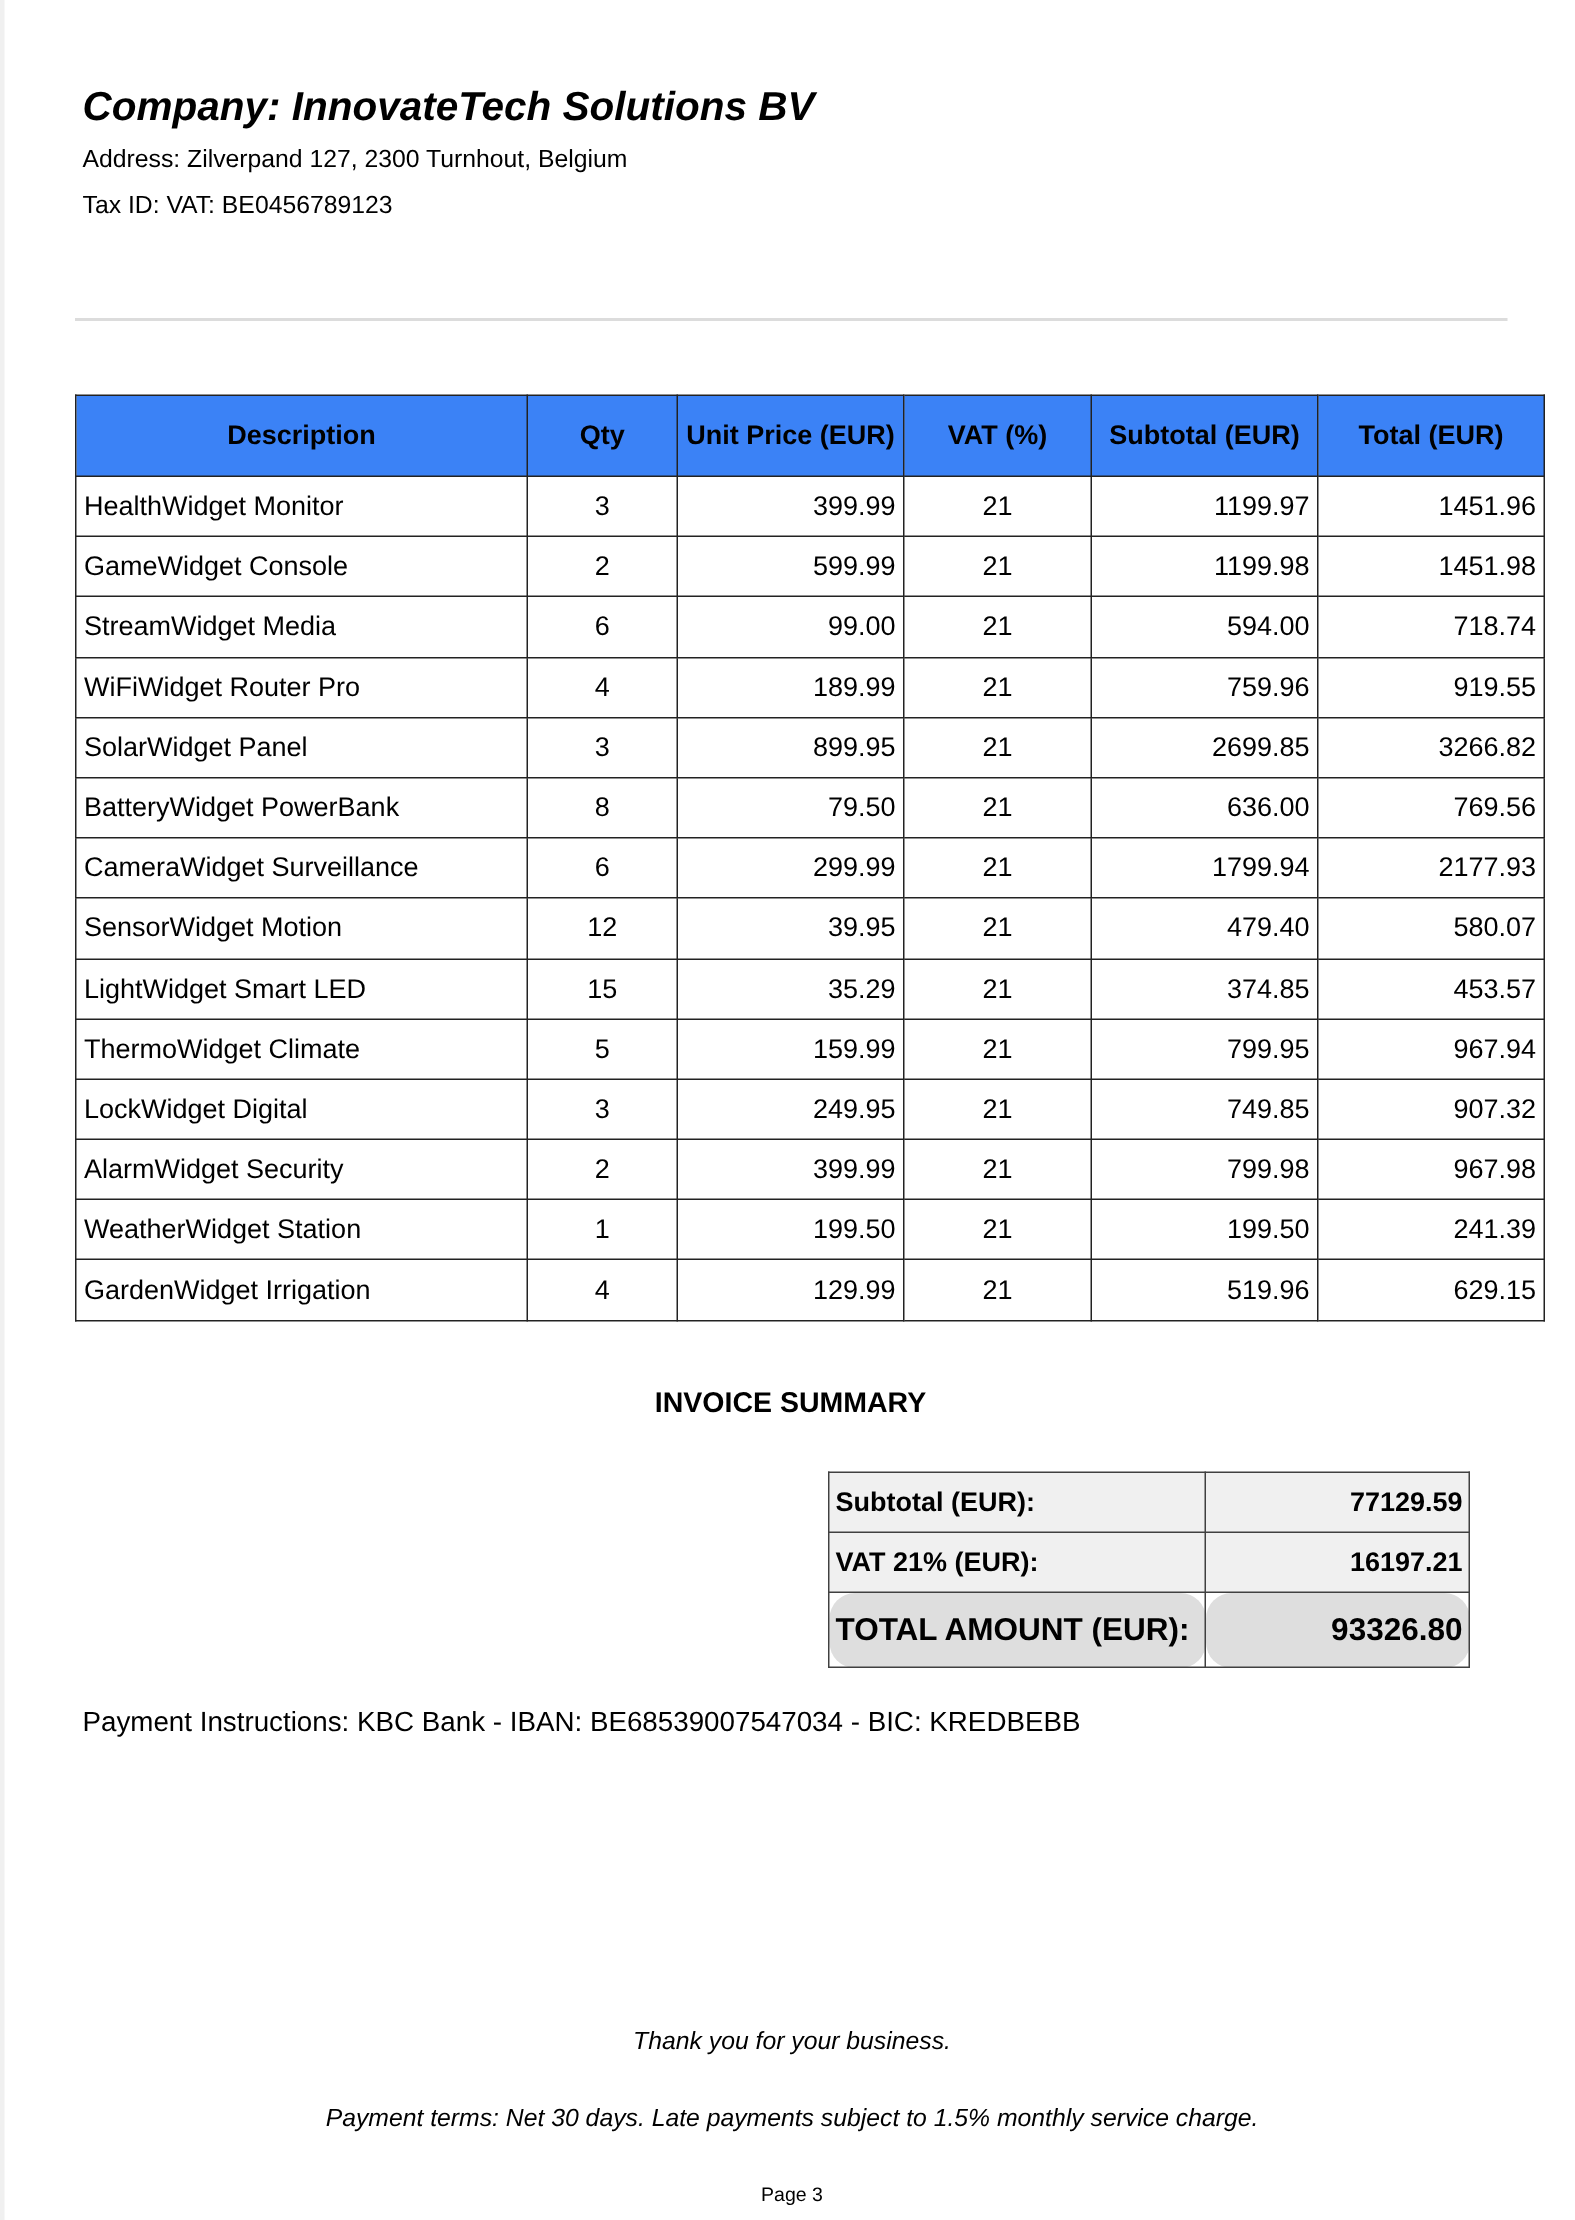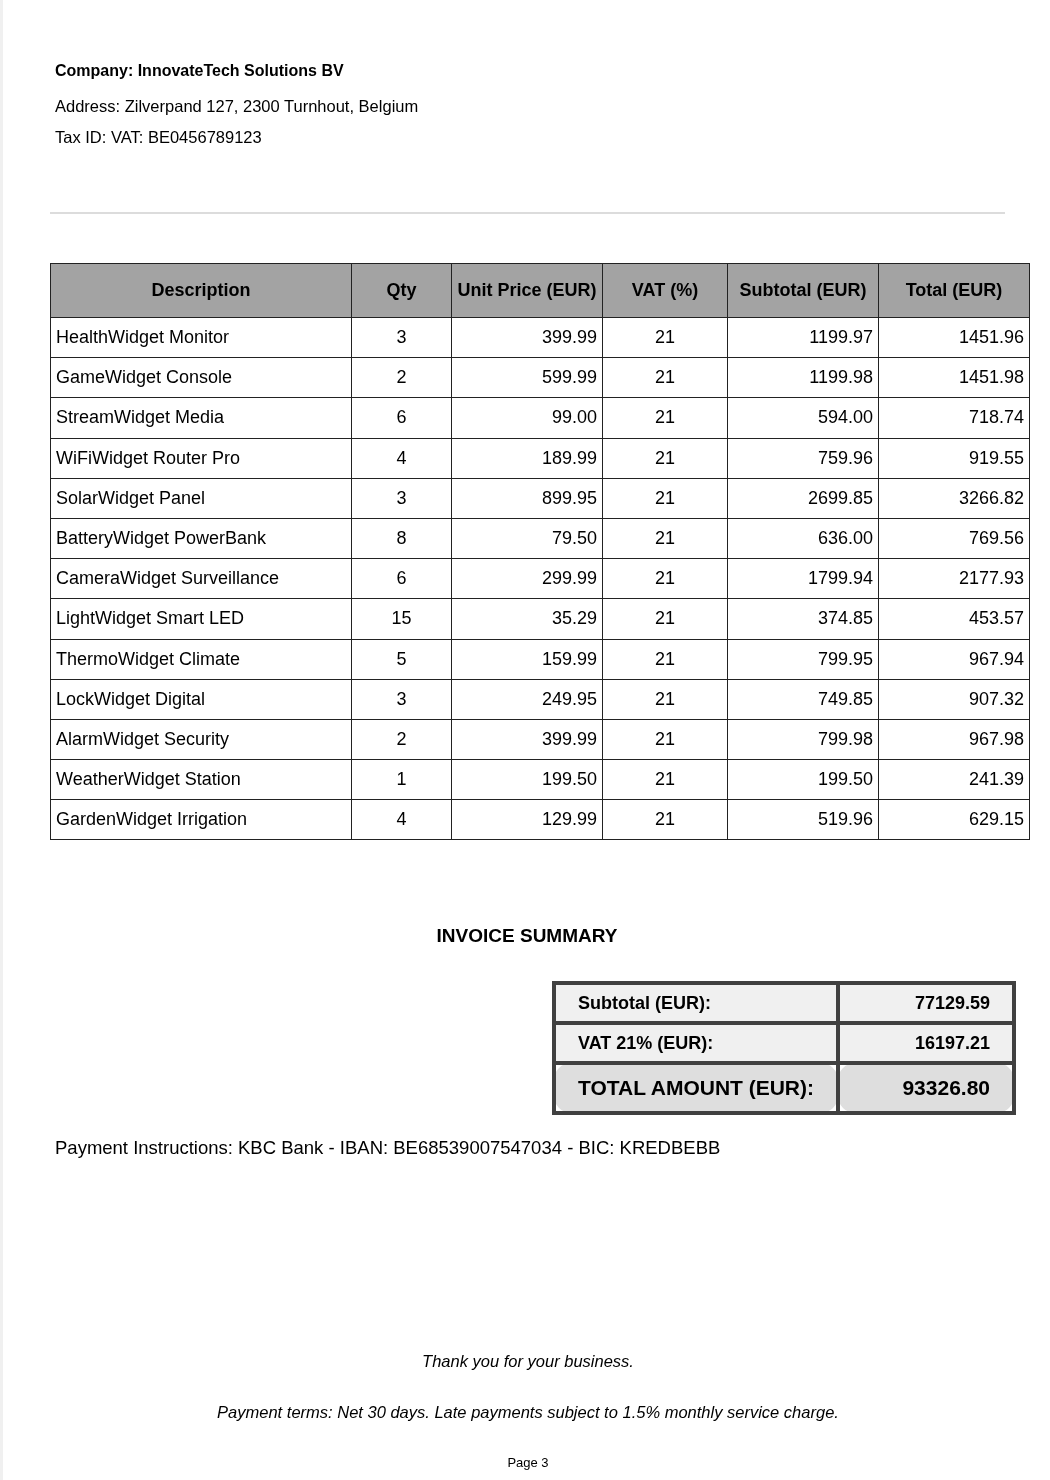--- a/index.html
+++ b/index.html
@@ -19,24 +19,25 @@
       left: 0; top: 0;
       width: 3px; height: 1480px;
       background: #f0f0f0;
     }
     .header {
       position: absolute;
       left: 55px;
       top: 56px;
     }
     .company-name {
-      font-size: 16px;
+      font-size: 27px;
       font-weight: bold;
       line-height: 30px;
       margin-bottom: 10px;
+      font-style: italic;
     }
     .company-line {
       font-size: 16.5px;
       line-height: 20px;
       margin-bottom: 10.5px;
     }
     .divider {
       position: absolute;
       left: 50px;
       top: 212px;
@@ -51,21 +52,21 @@
       border-collapse: collapse;
       font-size: 18px;
     }
     table.items th, table.items td {
       border: 1px solid #222;
       height: 40.2px;
       padding: 0 5px;
       white-space: nowrap;
     }
     table.items th {
-      background: #a3a3a3;
+      background: #3b82f6;
       font-weight: bold;
       text-align: center;
       font-size: 18px;
       padding: 16px 1px;
     }
     table.items td.desc { text-align: left; }
     table.items td.ctr { text-align: center; }
     table.items td.num { text-align: right; }
     .col-desc { width: 301px; }
     .col-qty { width: 100px; }
@@ -84,25 +85,25 @@
       font-weight: bold;
     }
     table.summary {
       position: absolute;
       left: 552px;
       top: 981px;
       border-collapse: collapse;
       font-weight: bold;
     }
     table.summary td {
-      border: 4px solid #404040;
+      border: 1px solid #404040;
       background: #f0f0f0;
       font-size: 18px;
       height: 40px;
-      padding: 0 22px;
+      padding: 0 4px;
       white-space: nowrap;
     }
     table.summary td.lbl { width: 251px; text-align: left; }
     table.summary td.val { width: 176px; text-align: right; }
     table.summary tr.grand td {
       background: #dedede;
       font-size: 21px;
       height: 50px;
       border-radius: 17px;
     }
@@ -206,20 +207,28 @@
         <td class="num">636.00</td>
         <td class="num">769.56</td>
       </tr>
       <tr>
         <td class="desc">CameraWidget Surveillance</td>
         <td class="ctr">6</td>
         <td class="num">299.99</td>
         <td class="ctr">21</td>
         <td class="num">1799.94</td>
         <td class="num">2177.93</td>
+      </tr>
+      <tr>
+        <td class="desc">SensorWidget Motion</td>
+        <td class="ctr">12</td>
+        <td class="num">39.95</td>
+        <td class="ctr">21</td>
+        <td class="num">479.40</td>
+        <td class="num">580.07</td>
       </tr>
       <tr>
         <td class="desc">LightWidget Smart LED</td>
         <td class="ctr">15</td>
         <td class="num">35.29</td>
         <td class="ctr">21</td>
         <td class="num">374.85</td>
         <td class="num">453.57</td>
       </tr>
       <tr>

